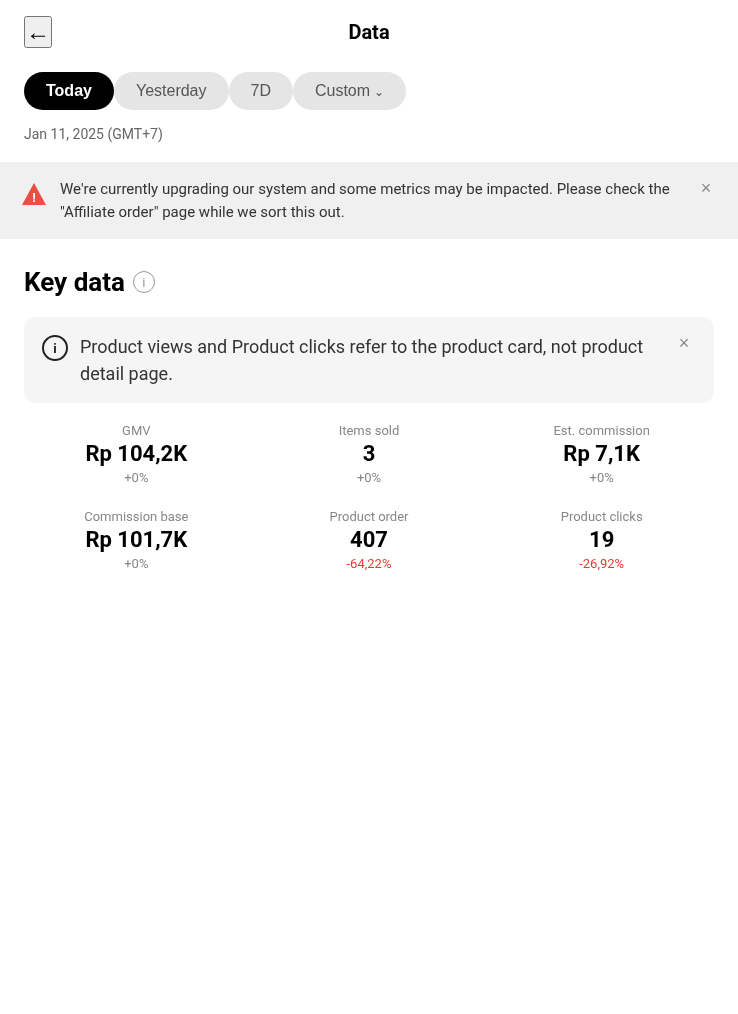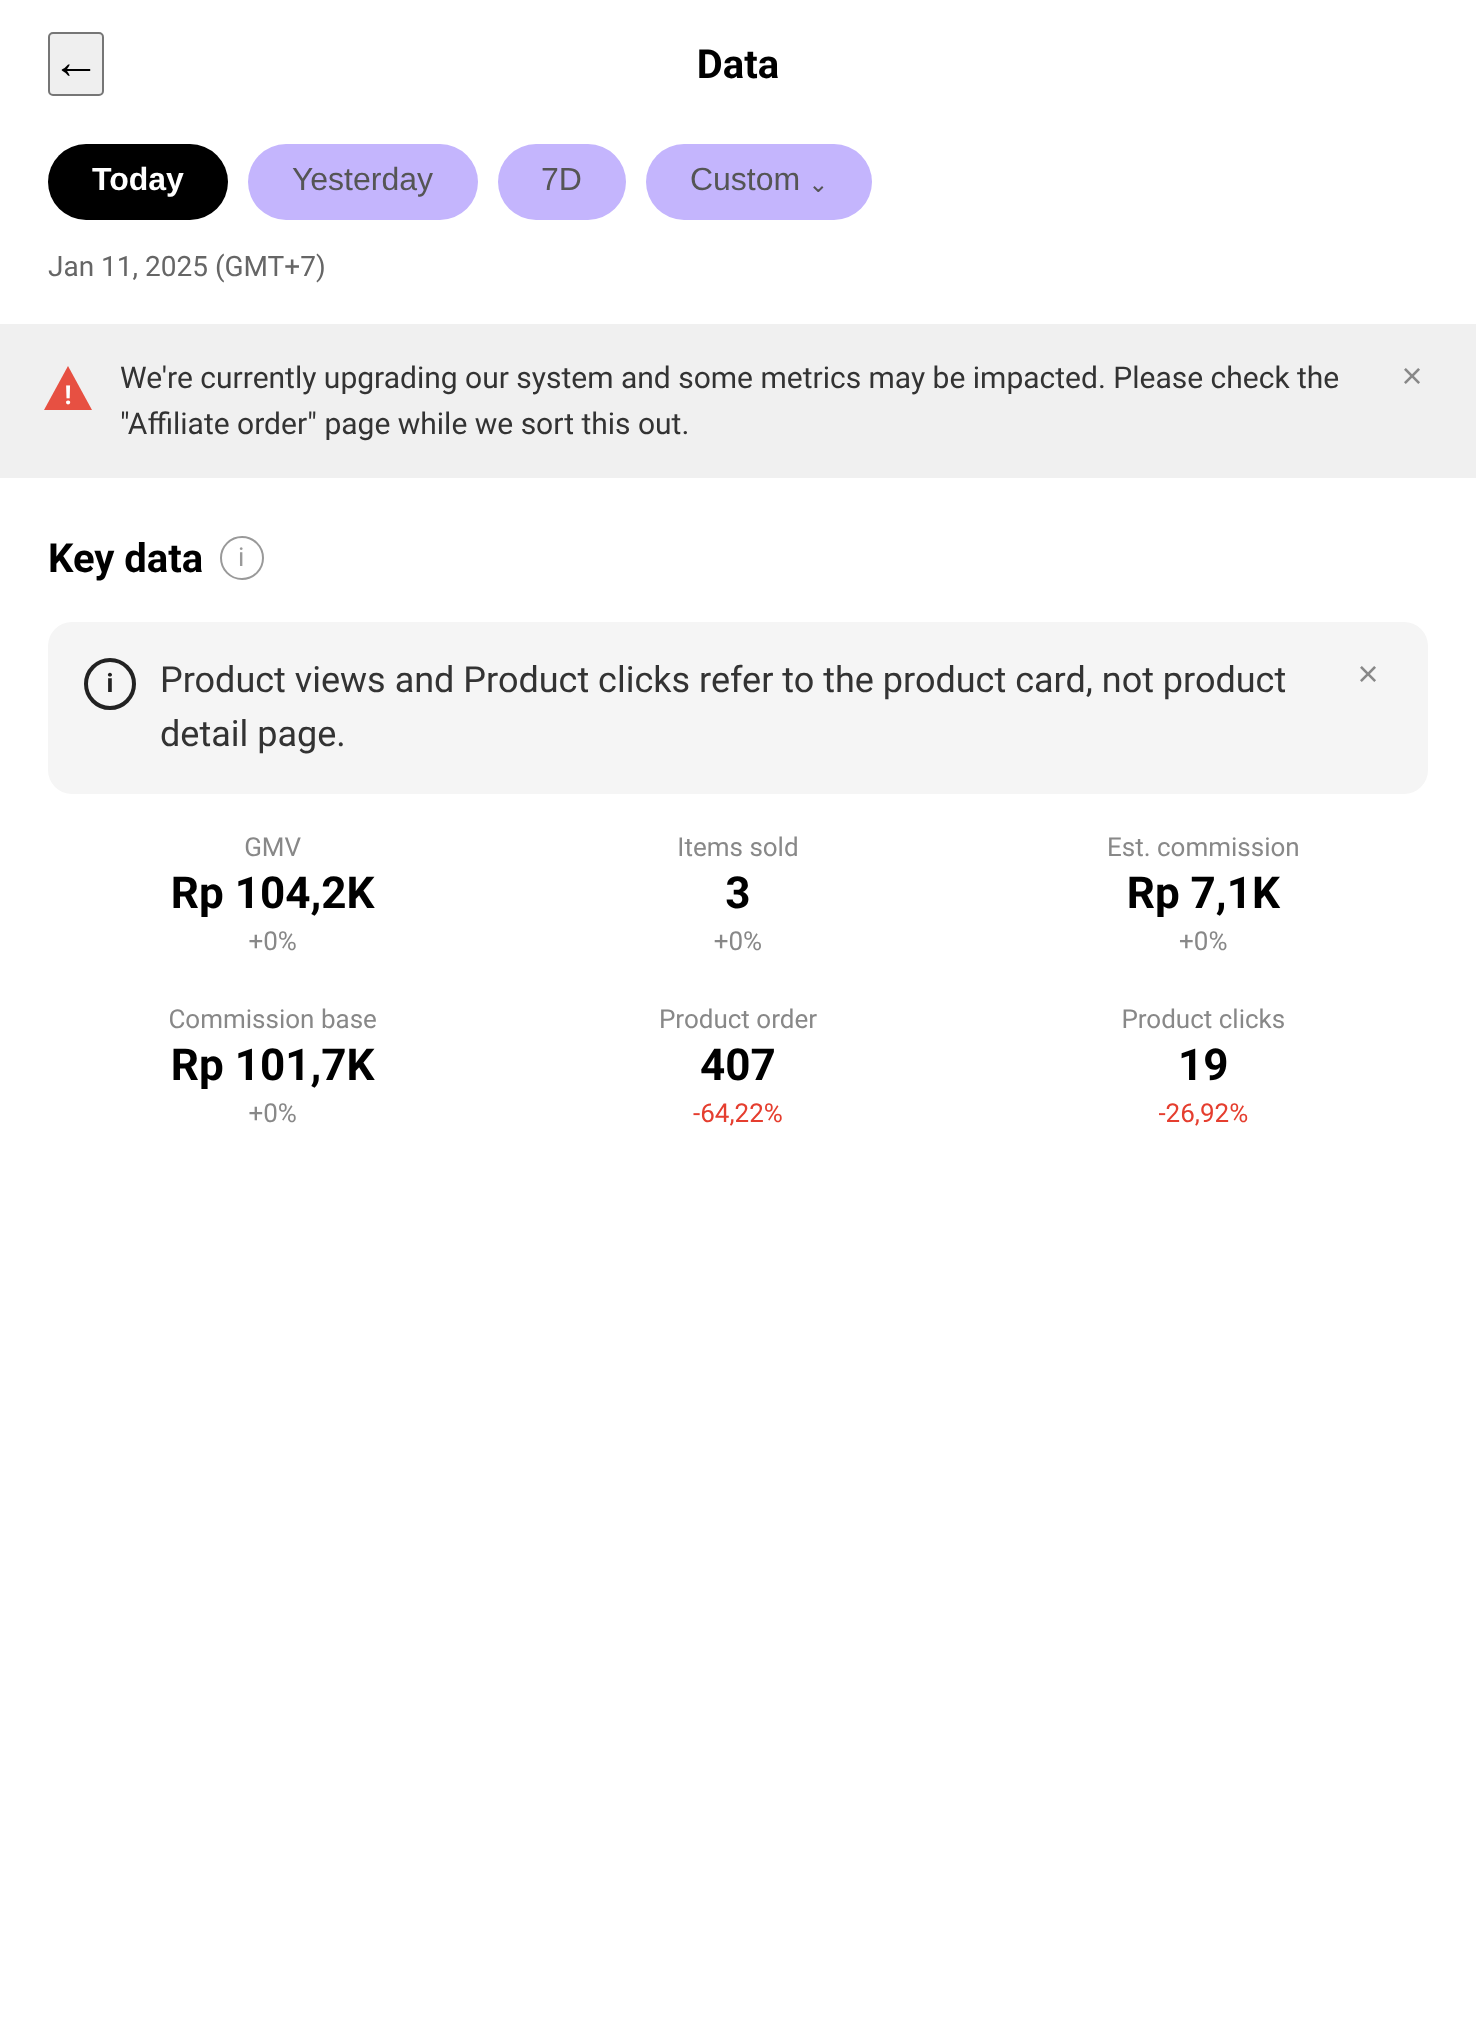--- a/index.html
+++ b/index.html
@@ -30,30 +30,29 @@
       font-weight: 300;
     }
     .header-title {
       font-size: 20px;
       font-weight: 700;
       color: #000;
     }
     .tabs-row {
       display: flex;
       align-items: center;
-      gap: 10px;
       padding: 12px 24px;
     }
     .tab-pill {
       padding: 10px 22px;
       border-radius: 50px;
       font-size: 16px;
       cursor: pointer;
       border: none;
-      background: #c4b5fd;
+      background: #e5e5e5;
       color: #555;
       font-weight: 500;
     }
     .tab-pill.active {
       background: #000;
       color: #fff;
       font-weight: 600;
     }
     .tab-pill.custom {
       display: flex;
@@ -99,21 +98,21 @@
       border: none;
       min-width: 24px;
     }
     .section-header {
       display: flex;
       align-items: center;
       gap: 8px;
       padding: 20px 24px 12px;
     }
     .section-title {
-      font-size: 20px;
+      font-size: 26px;
       font-weight: 700;
       color: #000;
     }
     .info-circle {
       width: 22px;
       height: 22px;
       border-radius: 50%;
       border: 1.5px solid #999;
       display: flex;
       align-items: center;

